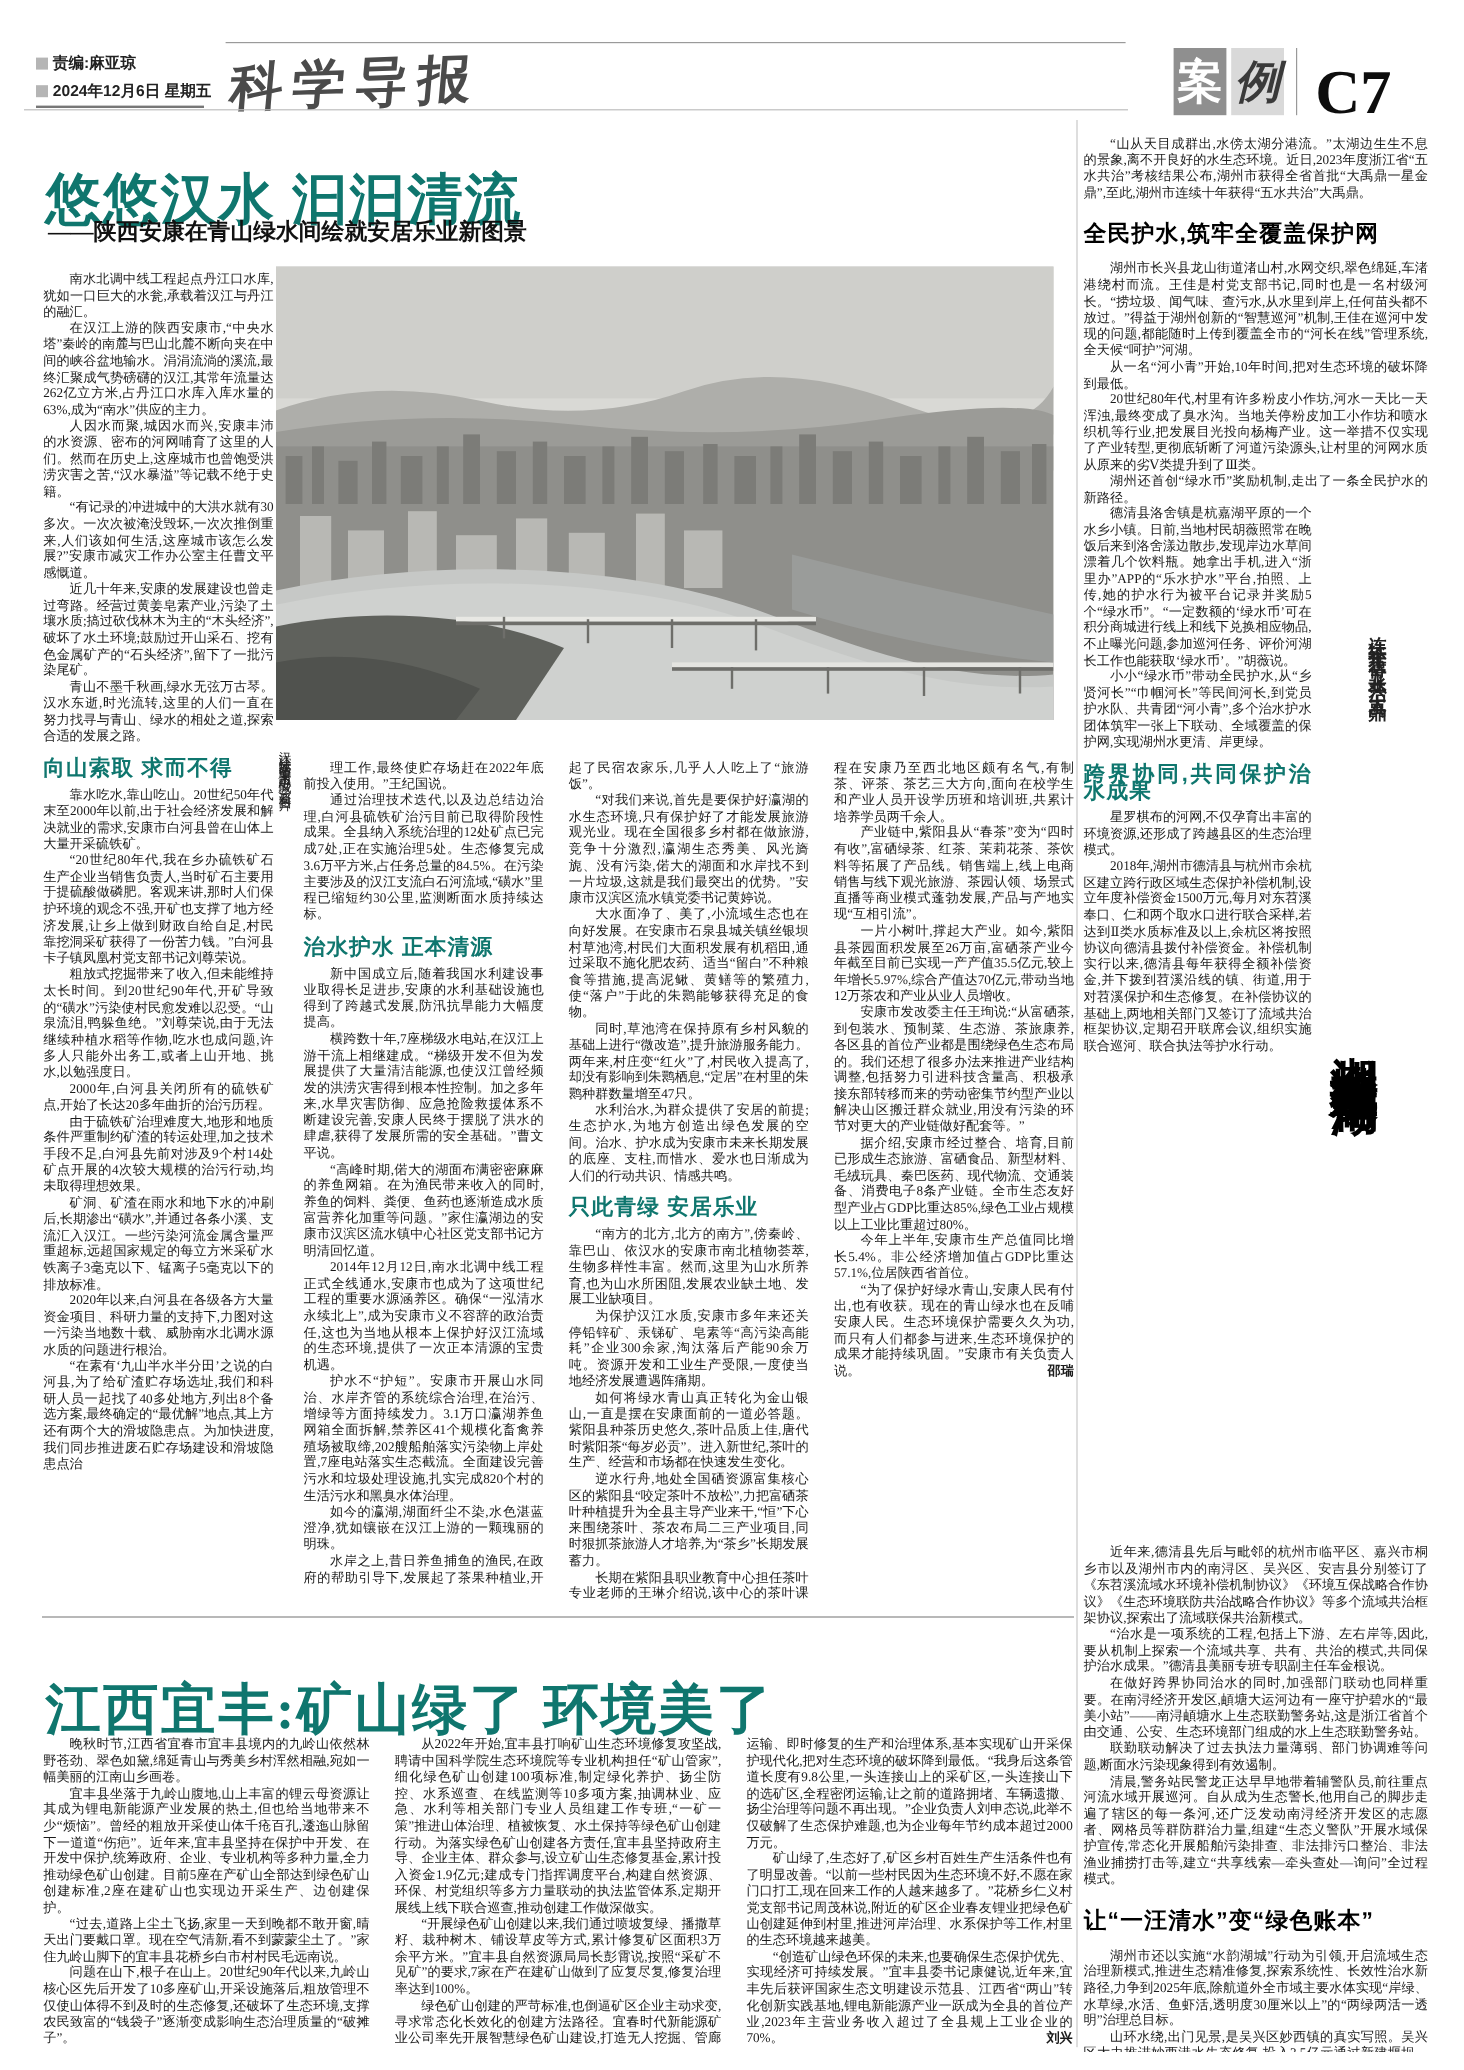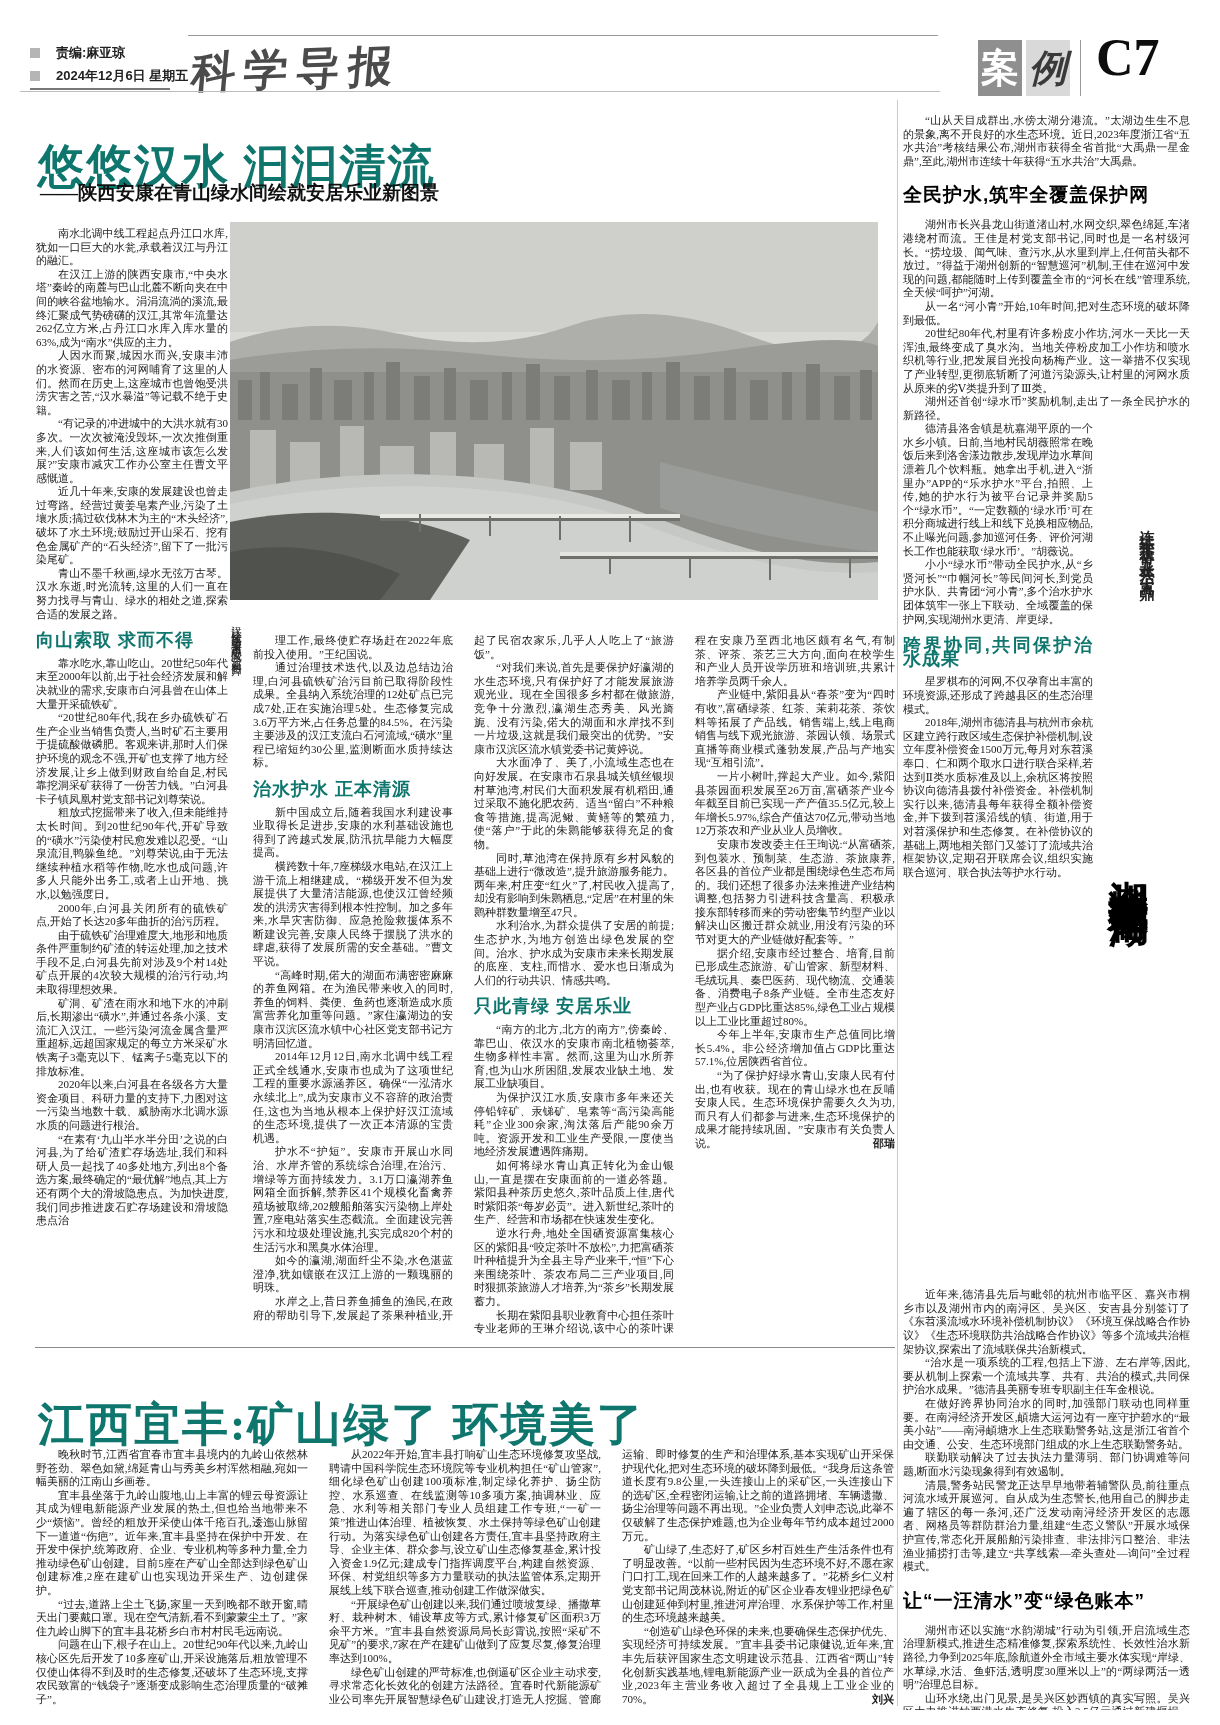--- a/index.html
+++ b/index.html
@@ -3,21 +3,21 @@
 <meta charset="utf-8">
 <style>
   html,body{margin:0;padding:0;}
   body{width:1220px;height:1725px;position:relative;background:#ffffff;
        font-family:"Liberation Serif","DejaVu Serif",serif;color:#1a1a1a;
        overflow:hidden;}
   .abs{position:absolute;}
   .rule{position:absolute;background:#9a9a9a;}
   
   .ed-line{font-size:13px;font-weight:bold;font-family:"Liberation Sans",sans-serif;color:#222;
-           display:flex;align-items:center;gap:16px;}
+           display:flex;align-items:center;gap:4px;}
   .sq{width:10px;height:10px;background:#b5b5b5;display:inline-block;}
   .masthead{font-size:44px;font-weight:bold;color:#4b4b4b;letter-spacing:8px;
             transform:skewX(-7deg) rotate(-2deg);font-family:"Liberation Serif",serif;}
   .secblock{width:44px;height:56px;display:flex;align-items:center;justify-content:center;
             font-size:38px;font-weight:bold;}
   .sec1{background:#8f8f8f;color:#ffffff;}
   .sec2{background:#d9d9d9;color:#3a3a3a;font-style:italic;}
   .pageno{font-size:52px;font-weight:bold;color:#0d0d0d;font-family:"Liberation Serif",serif;}
   
   .bodytxt{font-size:11px;line-height:13.6px;text-align:justify;}
@@ -61,21 +61,21 @@
     <span>2024年12月6日  星期五</span>
     </div>
 </div>
 <div class="abs masthead" style="left:192px;top:40px;">科学导报</div>
 <div class="rule" style="left:30px;top:88px;width:140px;height:2px;background:#777;"></div>
 <div class="rule" style="left:20px;top:91px;width:920px;height:1px;background:#bdbdbd;"></div>
 
 <div class="abs secblock sec1" style="left:978px;top:40px;">案</div>
 <div class="abs secblock sec2" style="left:1026px;top:40px;">例</div>
 <div class="rule" style="left:1080px;top:40px;width:1px;height:56px;background:#999;"></div>
-<div class="abs pageno" style="left:1096px;top:28px;">C7</div>
+<div class="abs pageno" style="left:1096px;top:48px;">C7</div>
 
 <div class="abs h1" style="left:38px;top:108px;">悠悠汉水  汩汩清流</div>
 <div class="abs h1sub" style="left:40px;top:180px;">——陕西安康在青山绿水间绘就安居乐业新图景</div>
 
 <div class="abs photo" style="left:230px;top:222px;width:648px;height:378px;">
   <svg width="648" height="378" viewBox="0 0 648 378" xmlns="http://www.w3.org/2000/svg">
     <rect x="0" y="0" width="648" height="378" fill="#d9d9d5"></rect>
     <rect x="0" y="0" width="648" height="110" fill="#cfcfcb"></rect>
     <path d="M0,120 Q80,92 170,112 T340,104 T520,114 T648,100 L648,140 L0,140 Z" fill="#aeaeaa"></path>
     <path d="M0,138 Q120,118 250,132 T500,128 T648,124 L648,170 L0,170 Z" fill="#9b9b97"></path>
@@ -175,21 +175,21 @@
     <p>水利治水,为群众提供了安居的前提;生态护水,为地方创造出绿色发展的空间。治水、护水成为安康市未来长期发展的底座、支柱,而惜水、爱水也日渐成为人们的行动共识、情感共鸣。</p>
     <h3 class="inhead">只此青绿  安居乐业</h3>
     <p>“南方的北方,北方的南方”,傍秦岭、靠巴山、依汉水的安康市南北植物荟萃,生物多样性丰富。然而,这里为山水所养育,也为山水所困阻,发展农业缺土地、发展工业缺项目。</p>
     <p>为保护汉江水质,安康市多年来还关停铅锌矿、汞锑矿、皂素等“高污染高能耗”企业300余家,淘汰落后产能90余万吨。资源开发和工业生产受限,一度使当地经济发展遭遇阵痛期。</p>
     <p>如何将绿水青山真正转化为金山银山,一直是摆在安康面前的一道必答题。紫阳县种茶历史悠久,茶叶品质上佳,唐代时紫阳茶“每岁必贡”。进入新世纪,茶叶的生产、经营和市场都在快速发生变化。</p>
     <p>逆水行舟,地处全国硒资源富集核心区的紫阳县“咬定茶叶不放松”,力把富硒茶叶种植提升为全县主导产业来干,“恒”下心来围绕茶叶、茶农布局二三产业项目,同时狠抓茶旅游人才培养,为“茶乡”长期发展蓄力。</p>
     <p>长期在紫阳县职业教育中心担任茶叶专业老师的王琳介绍说,该中心的茶叶课程在安康乃至西北地区颇有名气,有制茶、评茶、茶艺三大方向,面向在校学生和产业人员开设学历班和培训班,共累计培养学员两千余人。</p>
     <p>产业链中,紫阳县从“春茶”变为“四时有收”,富硒绿茶、红茶、茉莉花茶、茶饮料等拓展了产品线。销售端上,线上电商销售与线下观光旅游、茶园认领、场景式直播等商业模式蓬勃发展,产品与产地实现“互相引流”。</p>
     <p>一片小树叶,撑起大产业。如今,紫阳县茶园面积发展至26万亩,富硒茶产业今年截至目前已实现一产产值35.5亿元,较上年增长5.97%,综合产值达70亿元,带动当地12万茶农和产业从业人员增收。</p>
     <p>安康市发改委主任王珣说:“从富硒茶,到包装水、预制菜、生态游、茶旅康养,各区县的首位产业都是围绕绿色生态布局的。我们还想了很多办法来推进产业结构调整,包括努力引进科技含量高、积极承接东部转移而来的劳动密集节约型产业以解决山区搬迁群众就业,用没有污染的环节对更大的产业链做好配套等。”</p>
-    <p>据介绍,安康市经过整合、培育,目前已形成生态旅游、矿山管家、新型材料、毛绒玩具、秦巴医药、现代物流、交通装备、消费电子8条产业链。全市生态友好型产业占GDP比重达85%,绿色工业占规模以上工业比重超过80%。</p>
+    <p>据介绍,安康市经过整合、培育,目前已形成生态旅游、富硒食品、新型材料、毛绒玩具、秦巴医药、现代物流、交通装备、消费电子8条产业链。全市生态友好型产业占GDP比重达85%,绿色工业占规模以上工业比重超过80%。</p>
     <p>今年上半年,安康市生产总值同比增长5.4%。非公经济增加值占GDP比重达57.1%,位居陕西省首位。</p>
     <p>“为了保护好绿水青山,安康人民有付出,也有收获。现在的青山绿水也在反哺安康人民。生态环境保护需要久久为功,而只有人们都参与进来,生态环境保护的成果才能持续巩固。”安康市有关负责人说。<span class="byline">邵瑞</span></p>
   </div>
 
 <div class="vline" style="left:897px;top:100px;height:1606px;"></div>
 
 <div class="abs rcol" style="left:903px;top:100px;height:1610px;">
   <div class="bodytxt" style="padding-top:14px;">
     <p>“山从天目成群出,水傍太湖分港流。”太湖边生生不息的景象,离不开良好的水生态环境。近日,2023年度浙江省“五水共治”考核结果公布,湖州市获得全省首批“大禹鼎一星金鼎”,至此,湖州市连续十年获得“五水共治”大禹鼎。</p>
   </div>

